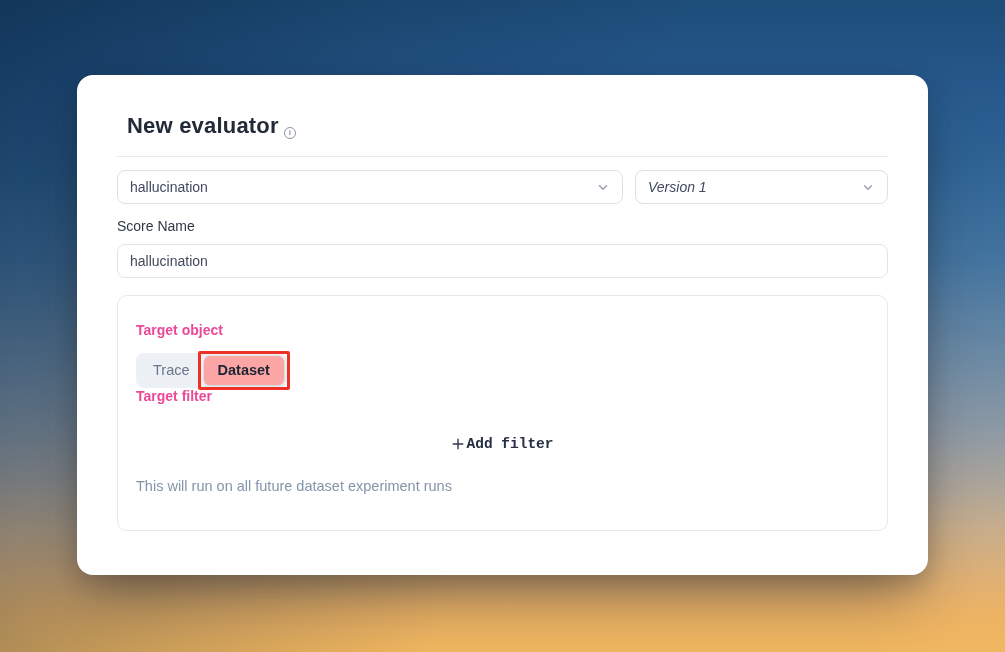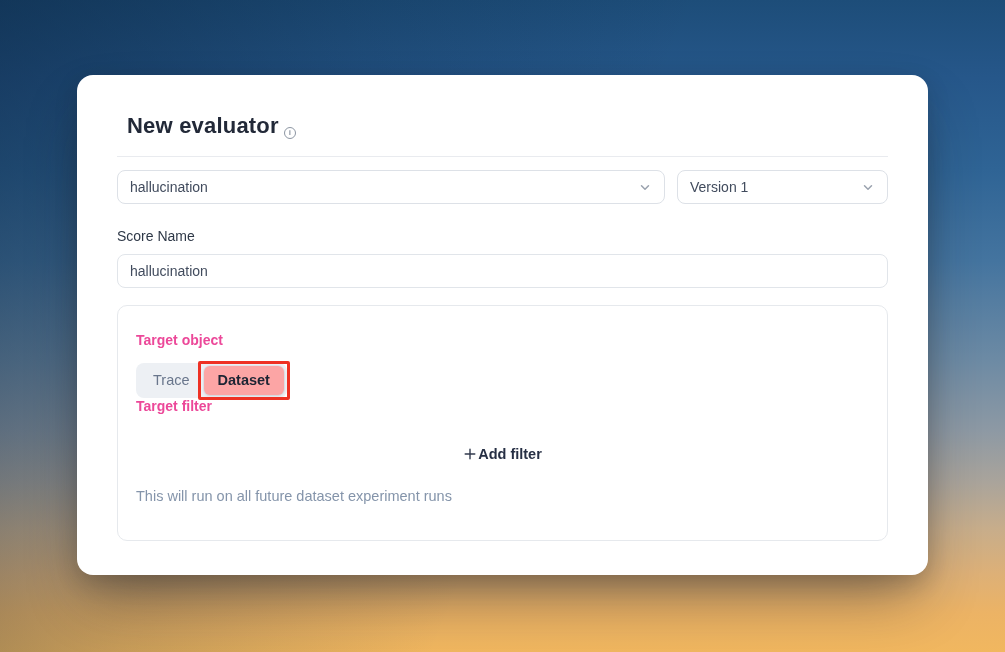--- a/index.html
+++ b/index.html
@@ -41,25 +41,25 @@
   .divider { border: none; border-top: 1px solid #e9ebef; margin-top: 17px; }
 
   .selects-row { display: flex; gap: 12px; margin-top: 13px; }
   .select {
     height: 34px; border: 1px solid #dde1e7; border-radius: 8px;
     display: flex; align-items: center; justify-content: space-between;
     padding: 0 12px; font-size: 14px; color: #414b5d; background: #fff;
     cursor: pointer;
   }
   .select-evaluator { flex: 1; }
-  .select-version { width: 211px; }
+  .select-version { width: 253px; font-style: italic; }
   .chevron { width: 14px; height: 14px; flex: 0 0 auto; color: #9aa2ae; }
 
   .field-label {
-    margin-top: 24px; font-size: 14px; font-weight: 500; color: #2e3847;
+    margin-top: 14px; font-size: 14px; font-weight: 500; color: #2e3847;
   }
   .text-input {
     margin-top: 10px; width: 100%; height: 34px;
     border: 1px solid #e1e5ea; border-radius: 8px;
     padding: 0 12px; font-size: 14px; color: #414b5d;
     font-family: "Liberation Sans", sans-serif; outline: none; background: #fff;
   }
 
   .target-card {
     margin-top: 17px; border: 1px solid #e6e9ed; border-radius: 10px;
@@ -87,21 +87,21 @@
     border: 3px solid #ee3124; border-radius: 2px;
     pointer-events: none;
   }
 
   .target-filter-label { }
 
   .add-filter-row { display: flex; justify-content: center; margin-top: 26px; }
   .add-filter-button {
     display: inline-flex; align-items: center; gap: 1px;
     border: none; background: transparent; cursor: pointer;
-    font-family: Liberation Sans, sans-serif;
+    font-family: Liberation Mono, monospace;
     font-size: 14.5px; font-weight: 600; color: #262f44; padding: 6px 10px;
   }
   .plus-icon { width: 14px; height: 14px; color: #323a4d; }
 
   .helper-text { margin-top: 20px; font-size: 14.5px; color: #8494aa; }
 </style>
 </head>
 <body>
 
 <div class="modal">

